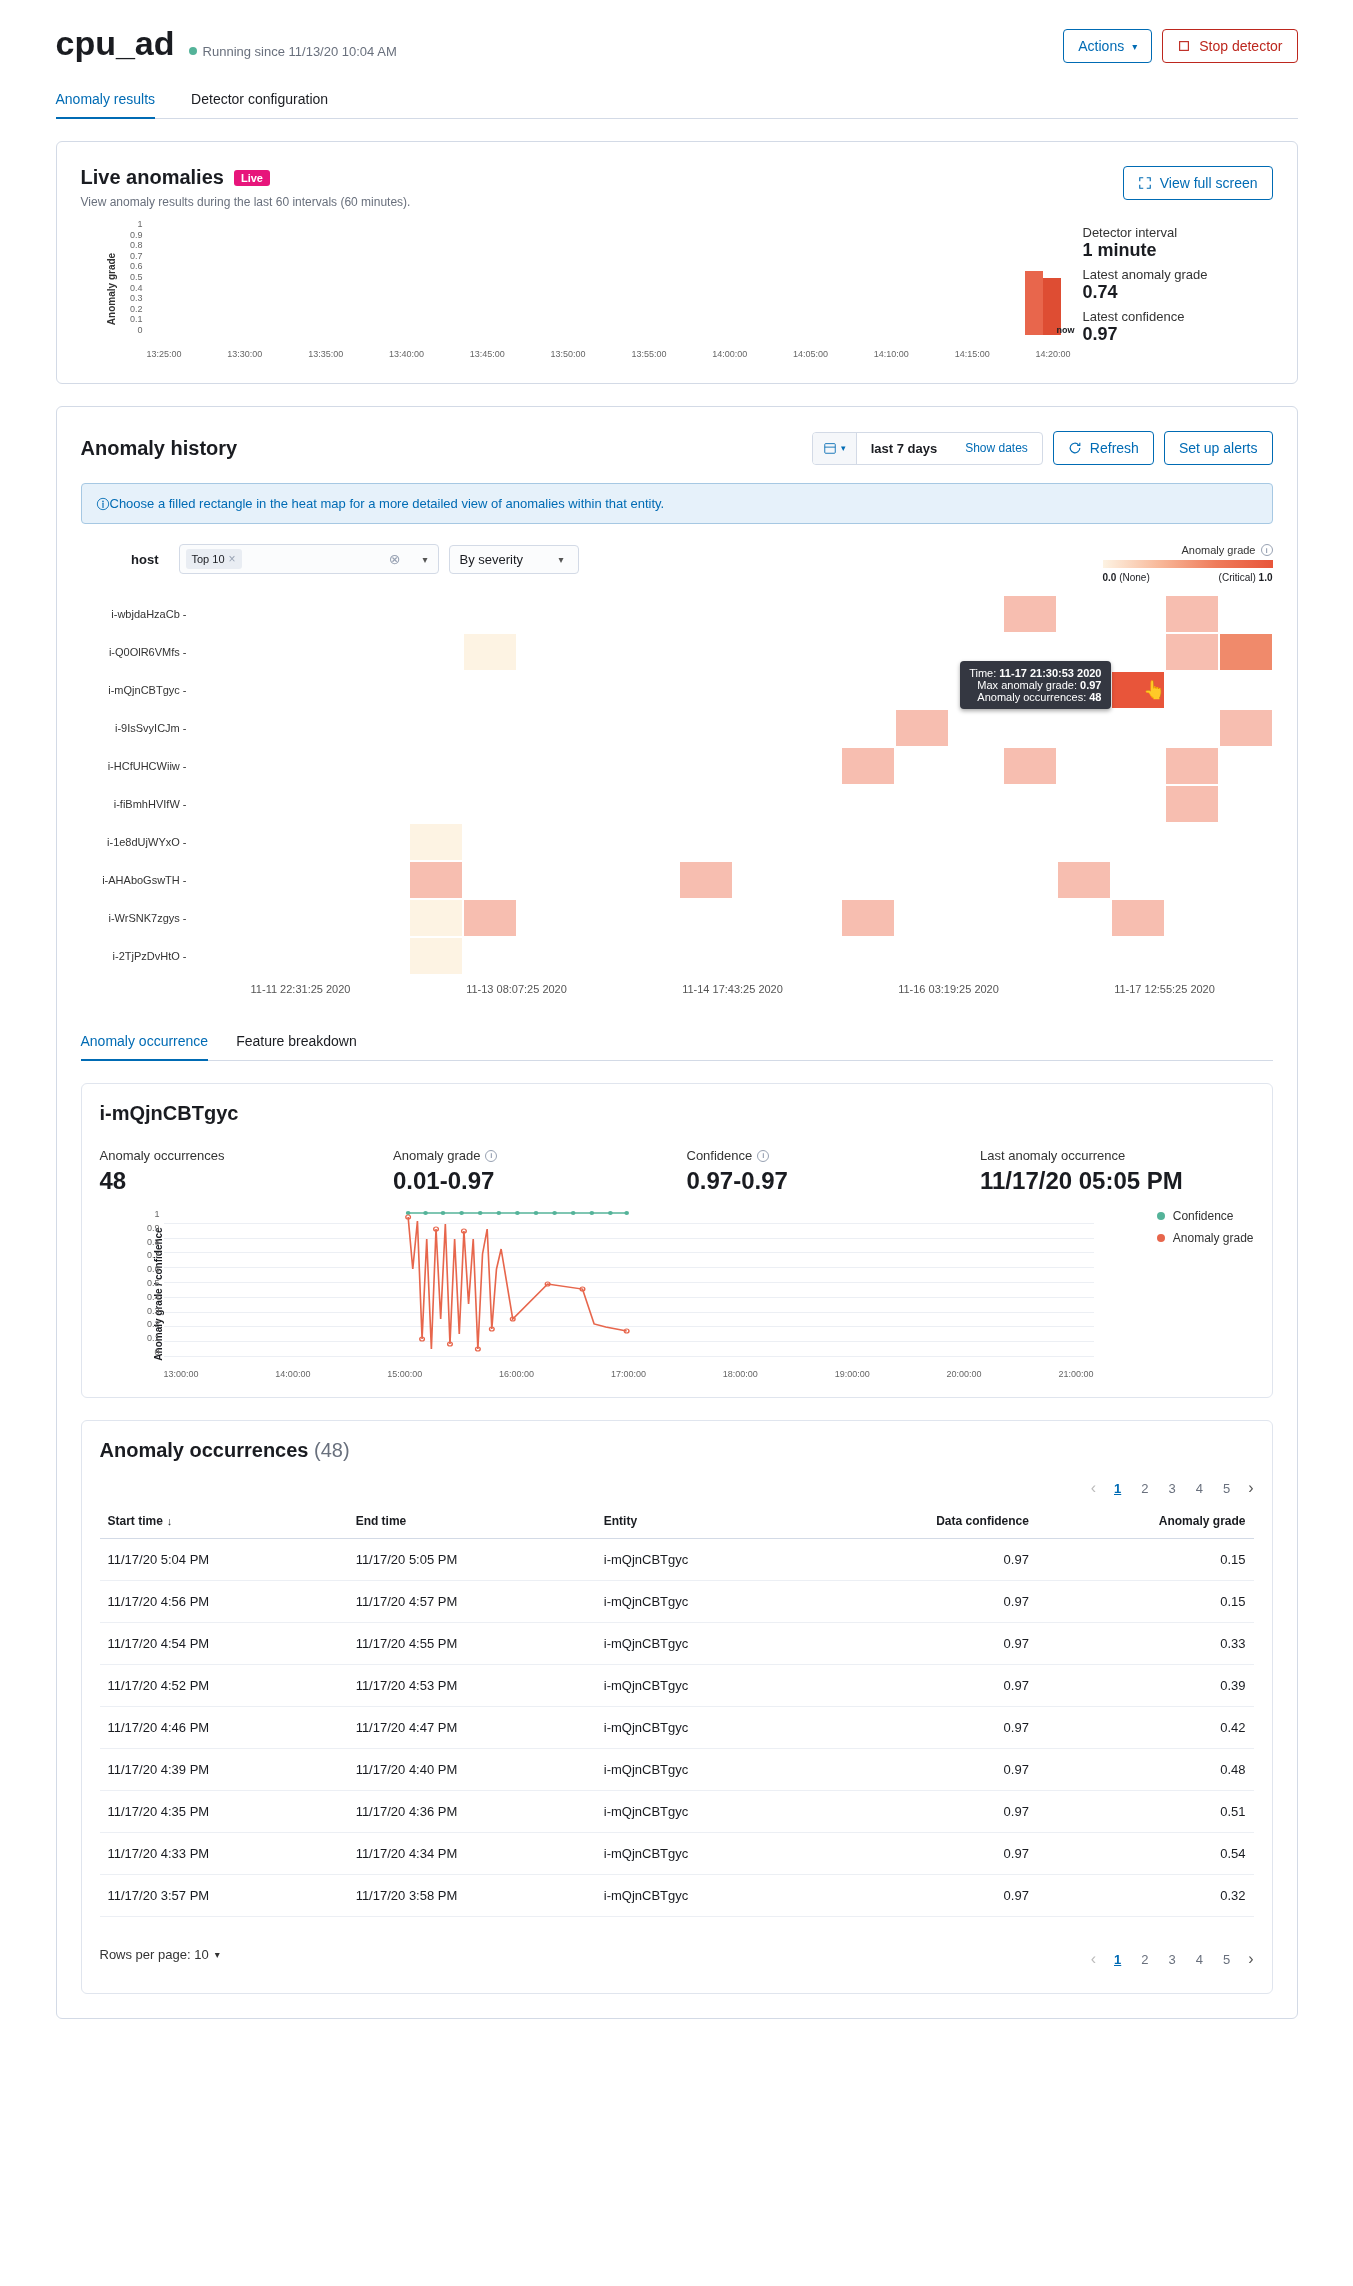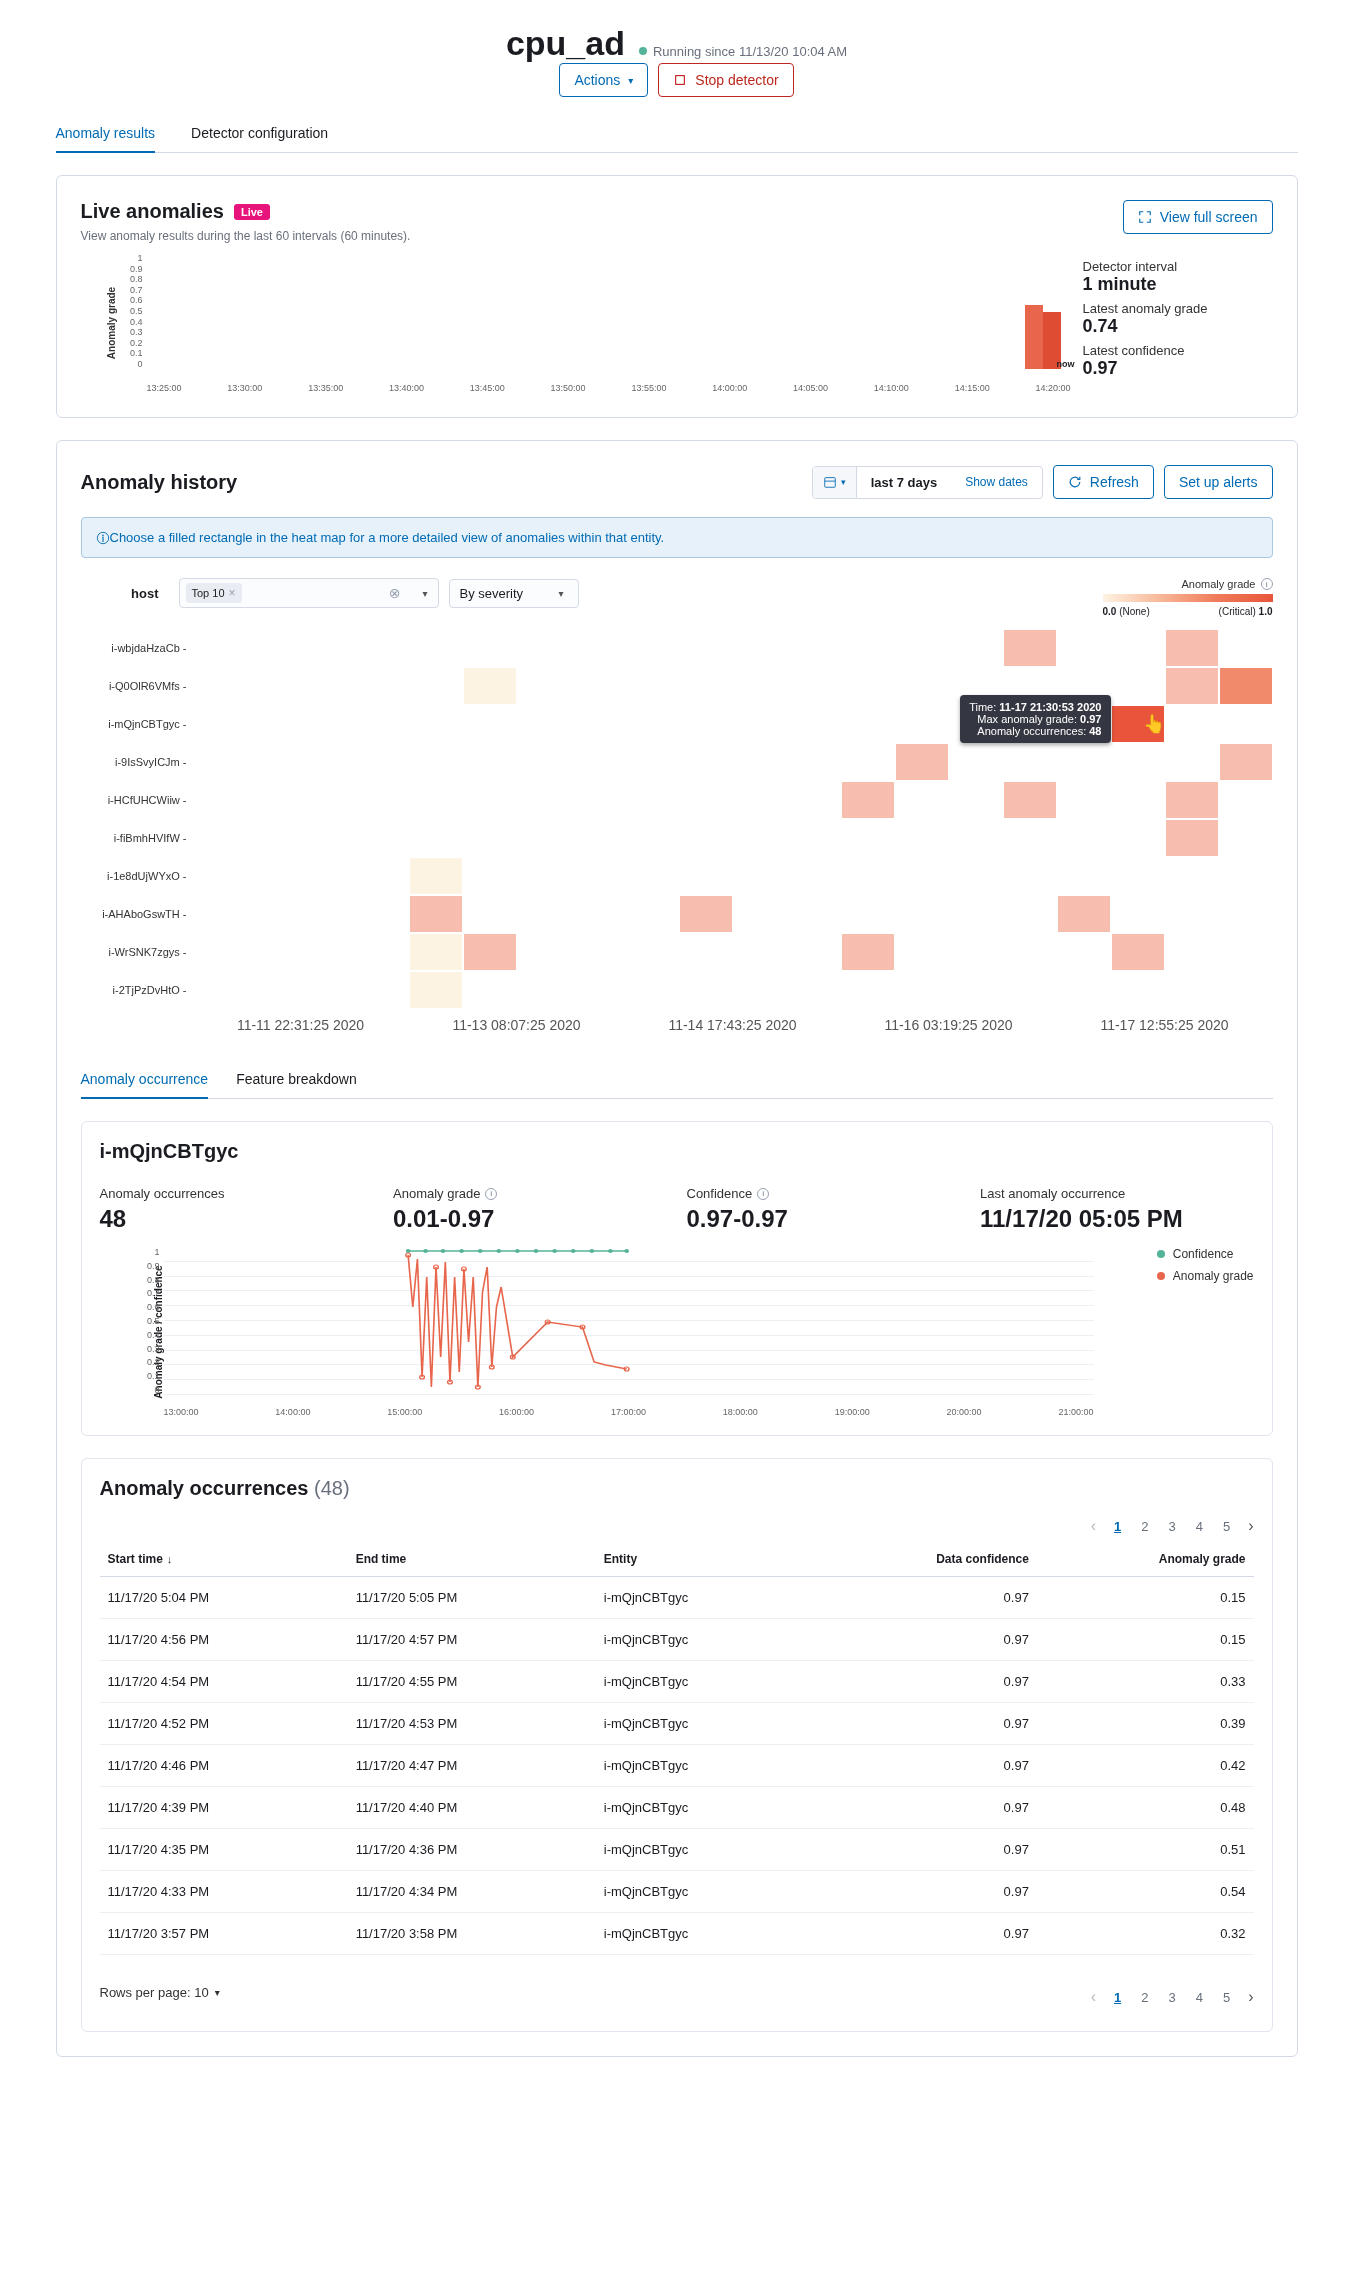--- a/index.html
+++ b/index.html
@@ -23,21 +23,21 @@
     margin: 0;
     padding: 0;
     font-family: -apple-system, BlinkMacSystemFont, "Segoe UI", Helvetica, Arial, sans-serif;
     font-size: 14px;
     color: var(--text-dark);
     background: #fff;
   }
   .page { padding: 24px 0 40px; }
   .wrap { max-width: 1290px; margin: 0 auto; padding: 0 24px; }
   
-  .header { display: flex; align-items: center; justify-content: space-between; flex-direction: column; }
+  .header { display: flex; align-items: flex-end; justify-content: space-between; }
   .title-area { display: flex; align-items: baseline; gap: 14px; }
   .title { font-size: 34px; font-weight: 700; margin: 0; }
   .status { display: inline-flex; align-items: center; gap: 6px; font-size: 13px; color: var(--text-muted); }
   .status-dot { width: 8px; height: 8px; border-radius: 50%; background: var(--teal); display: inline-block; }
   .header-actions { display: flex; gap: 10px; }
   .btn {
     display: inline-flex; align-items: center; gap: 8px;
     padding: 8px 14px; border: 1px solid var(--primary-blue);
     color: var(--primary-blue); background: #fff; border-radius: 4px;
     font-size: 14px; cursor: pointer;
@@ -96,21 +96,21 @@
   .legend-title { display:inline-flex; gap:5px; align-items:center; color:#333; margin-bottom:4px;}
   .legend-bar { width:170px; height:8px; background: linear-gradient(to right, #fdf3e3, #f8b899, #ef7b5a, #e8553a); margin-left:auto;}
   .legend-labels { display:flex; justify-content:space-between; width:170px; margin-left:auto; font-size:10px; margin-top:4px;}
   .legend-labels b { font-weight:700;}
   .heatmap { margin-top:12px; display:flex; }
   .hm-ylabels { width:112px; font-size:11px; color:#333; text-align:right; padding-right:6px;}
   .hm-ylabels div { height:38px; line-height:38px;}
   .hm-grid { flex:1; position:relative; }
   .hm-row { height:38px; display:flex; border-bottom: 0;}
   .hm-cell { flex:1; border:1px solid transparent; }
-  .hm-xaxis { display:flex; font-size:14px; color:#555; margin-top:8px; margin-left:112px;}
+  .hm-xaxis { display:flex; font-size:11px; color:#555; margin-top:8px; margin-left:112px;}
   .hm-xaxis div { flex:1; text-align:center;}
   .hm-tooltip {
     position:absolute; background:#343741; color:#fff; font-size:11px; padding:6px 9px;
     border-radius:4px; white-space:nowrap; text-align:right; box-shadow:0 2px 4px rgba(0,0,0,.35);
     pointer-events:none;
   }
   .hm-tooltip b{ font-weight:700;}
   .cursor-hand { position:absolute; font-size:18px;}
   
   .subtabs { display:flex; gap:28px; border-bottom:1px solid var(--border-color); margin-top:28px;}

